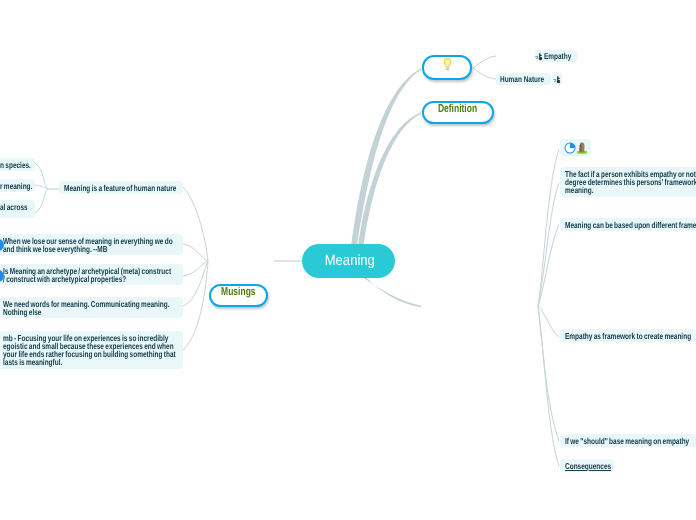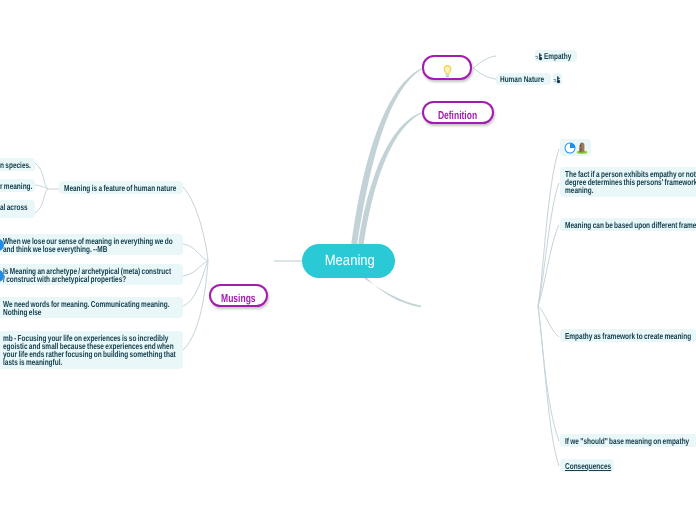--- a/index.html
+++ b/index.html
@@ -6,22 +6,22 @@
 body{width:696px;height:520px;overflow:hidden;
   font-family:"Liberation Sans",sans-serif;
   -webkit-font-smoothing:antialiased;
   text-rendering:geometricPrecision;}
 #stage{position:relative;width:696px;height:520px;background:#ffffff;overflow:hidden;}
 svg.links{position:absolute;left:0;top:0;width:696px;height:520px;pointer-events:none;}
 .node{position:absolute;box-sizing:border-box;}
 .root{background:#29c9d6;color:#ffffff;border-radius:17px;
   display:flex;align-items:center;justify-content:center;}
 .root > span{font-size:15px;white-space:nowrap;display:block;transform:scaleX(.87);position:relative;top:-1px;left:1px;}
-.lvl1{background:#ffffff;border:2px solid #a21caf;border-radius:12px;
-  color:#a21caf;display:flex;align-items:flex-end;justify-content:center;
+.lvl1{background:#ffffff;border:2px solid #0ea5e9;border-radius:12px;
+  color:#4d7c0f;display:flex;align-items:flex-start;justify-content:center;
   box-shadow:1px 2px 2.5px rgba(70,70,70,.32);}
 .lvl1 > span{font-size:11.5px;font-weight:bold;white-space:nowrap;display:block;
   transform:scaleX(.74);}
 .leaf{background:#e9f7f8;border-radius:4px;color:#16404f;
   padding:2.6px 5px 2.4px 5px;}
 .leaf > span{display:block;font-size:8.6px;line-height:8.2px;font-weight:bold;
   transform:scaleX(.755);transform-origin:0 0;width:132.4%;word-spacing:-0.6px;}
 .leaf.tight > span{width:128%;}
 .pill{background:#e9f7f8;border-radius:4px;color:#16404f;
   padding:0 4px;display:flex;align-items:center;overflow:hidden;}

